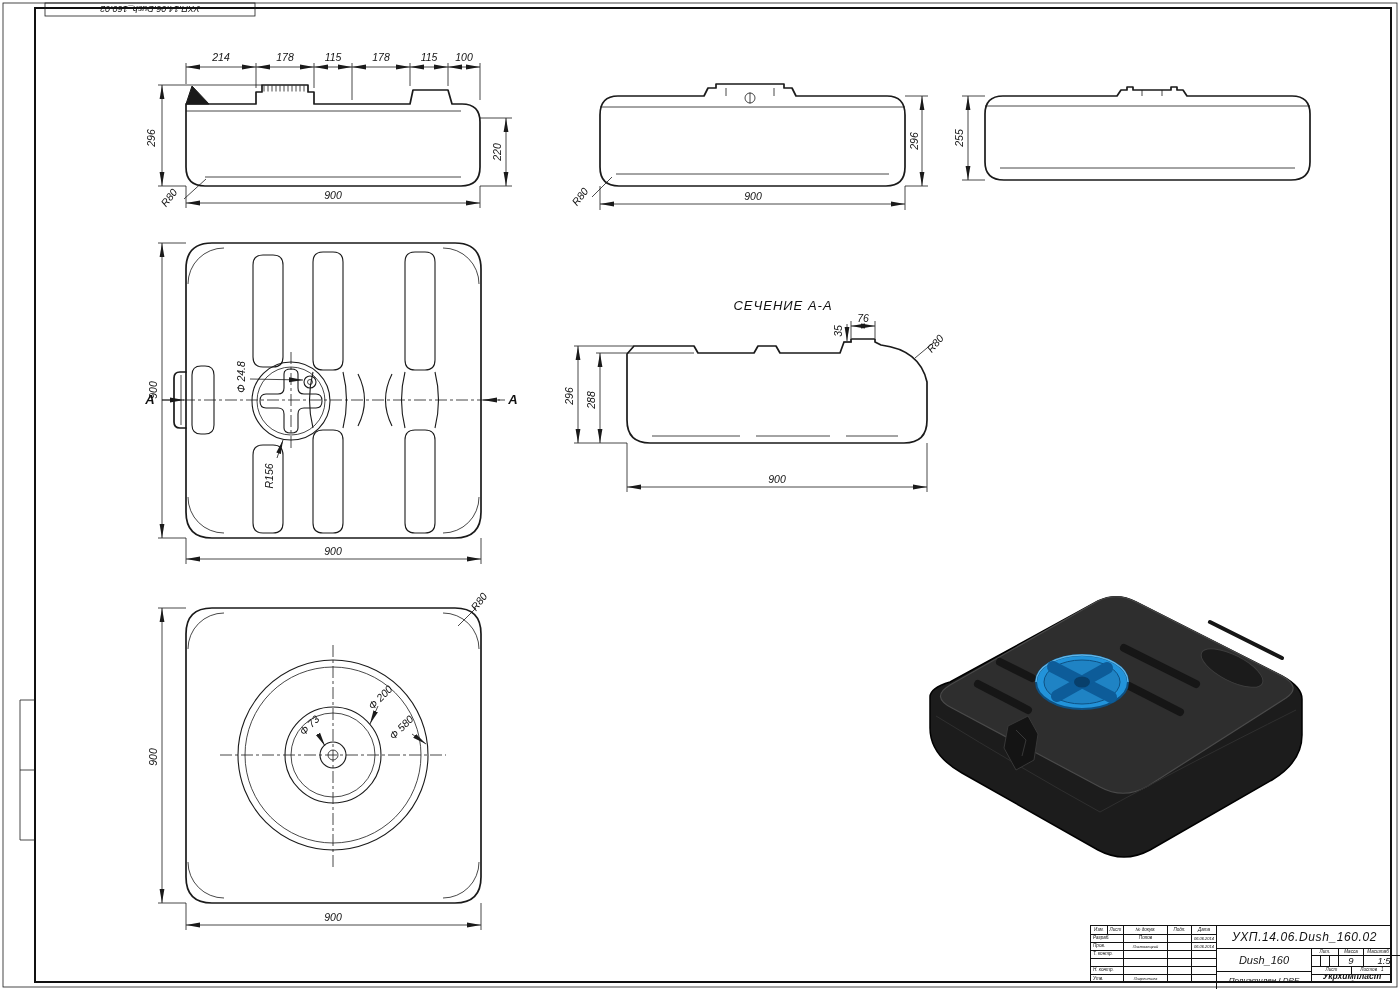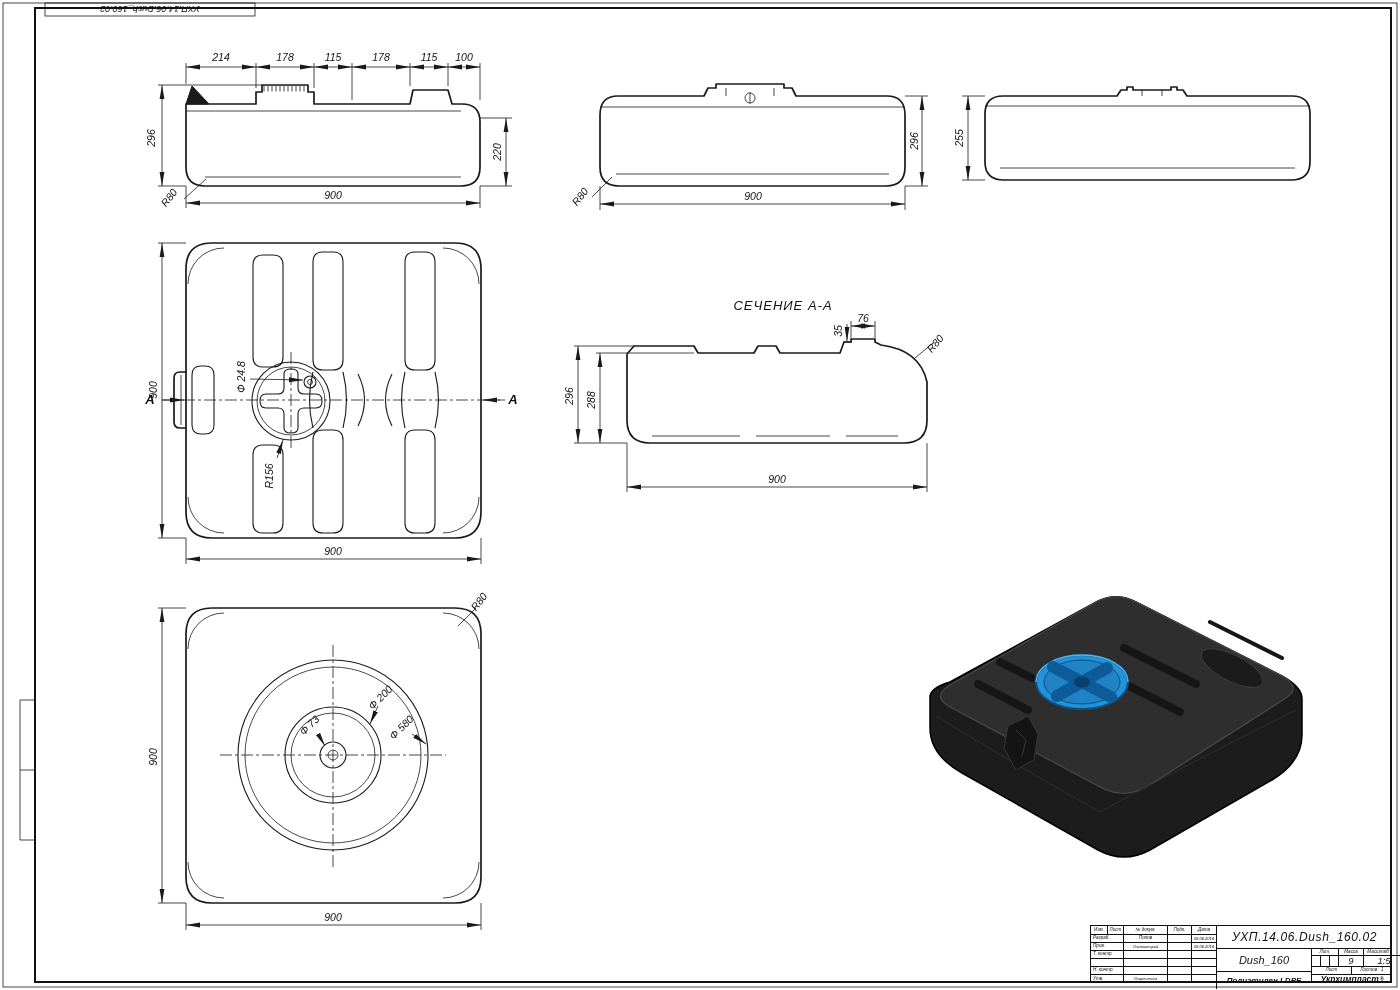--- a/index.html
+++ b/index.html
@@ -267,35 +267,35 @@
   <div class="cell" style="left:76px;top:40px;width:24px;height:8px;"></div>
   <div class="cell" style="left:100px;top:40px;width:25px;height:8px;"></div>
 
   <div class="cell fs45 l" style="left:0;top:48px;width:32px;height:9px;border-left:none;">Утв.</div>
   <div class="cell fs4" style="left:32px;top:48px;width:44px;height:9px;">Лаврентьев</div>
   <div class="cell" style="left:76px;top:48px;width:24px;height:9px;"></div>
   <div class="cell" style="left:100px;top:48px;width:25px;height:9px;"></div>
 
   <div class="cell fs12" style="left:125px;top:0;width:176px;height:22px;border-top:none;">УХП.14.06.Dush_160.02</div>
   <div class="cell fs11" style="left:125px;top:22px;width:95px;height:23px;">Dush_160</div>
-  <div class="cell fs8" style="left:125px;top:45px;width:95px;height:18px;font-weight:bold;">Полиэтилен LDPE</div>
+  <div class="cell fs8" style="left:125px;top:45px;width:95px;height:18px;">Полиэтилен LDPE</div>
 
   <div class="cell fs45" style="left:220px;top:22px;width:27px;height:7px;">Лит.</div>
   <div class="cell fs45" style="left:247px;top:22px;width:25px;height:7px;">Масса</div>
   <div class="cell fs45" style="left:272px;top:22px;width:29px;height:7px;">Масштаб</div>
   <div class="cell" style="left:220px;top:29px;width:9px;height:11px;"></div>
   <div class="cell" style="left:229px;top:29px;width:9px;height:11px;"></div>
   <div class="cell" style="left:238px;top:29px;width:9px;height:11px;"></div>
   <div class="cell fs95" style="left:247px;top:29px;width:25px;height:11px;">9</div>
   <div class="cell fs95" style="left:272px;top:29px;width:41px;height:11px;">1:5</div>
 
   <div class="cell fs45" style="left:220px;top:40px;width:40px;height:8px;">Лист</div>
   <div class="cell fs45" style="left:260px;top:40px;width:41px;height:8px;">
     <span>Листов</span>
     <span style="margin-left:4px;">1</span>
   </div>
-  <div class="cell fs85" style="left:220px;top:48px;width:81px;height:9px;">
+  <div class="cell fs85" style="left:220px;top:48px;width:81px;height:9px;flex-direction:column;">
     <span>Укрхимпласт</span>
     <span class="sup">®</span>
   </div>
 </div>
 
 </div>
 
 </body></html>

